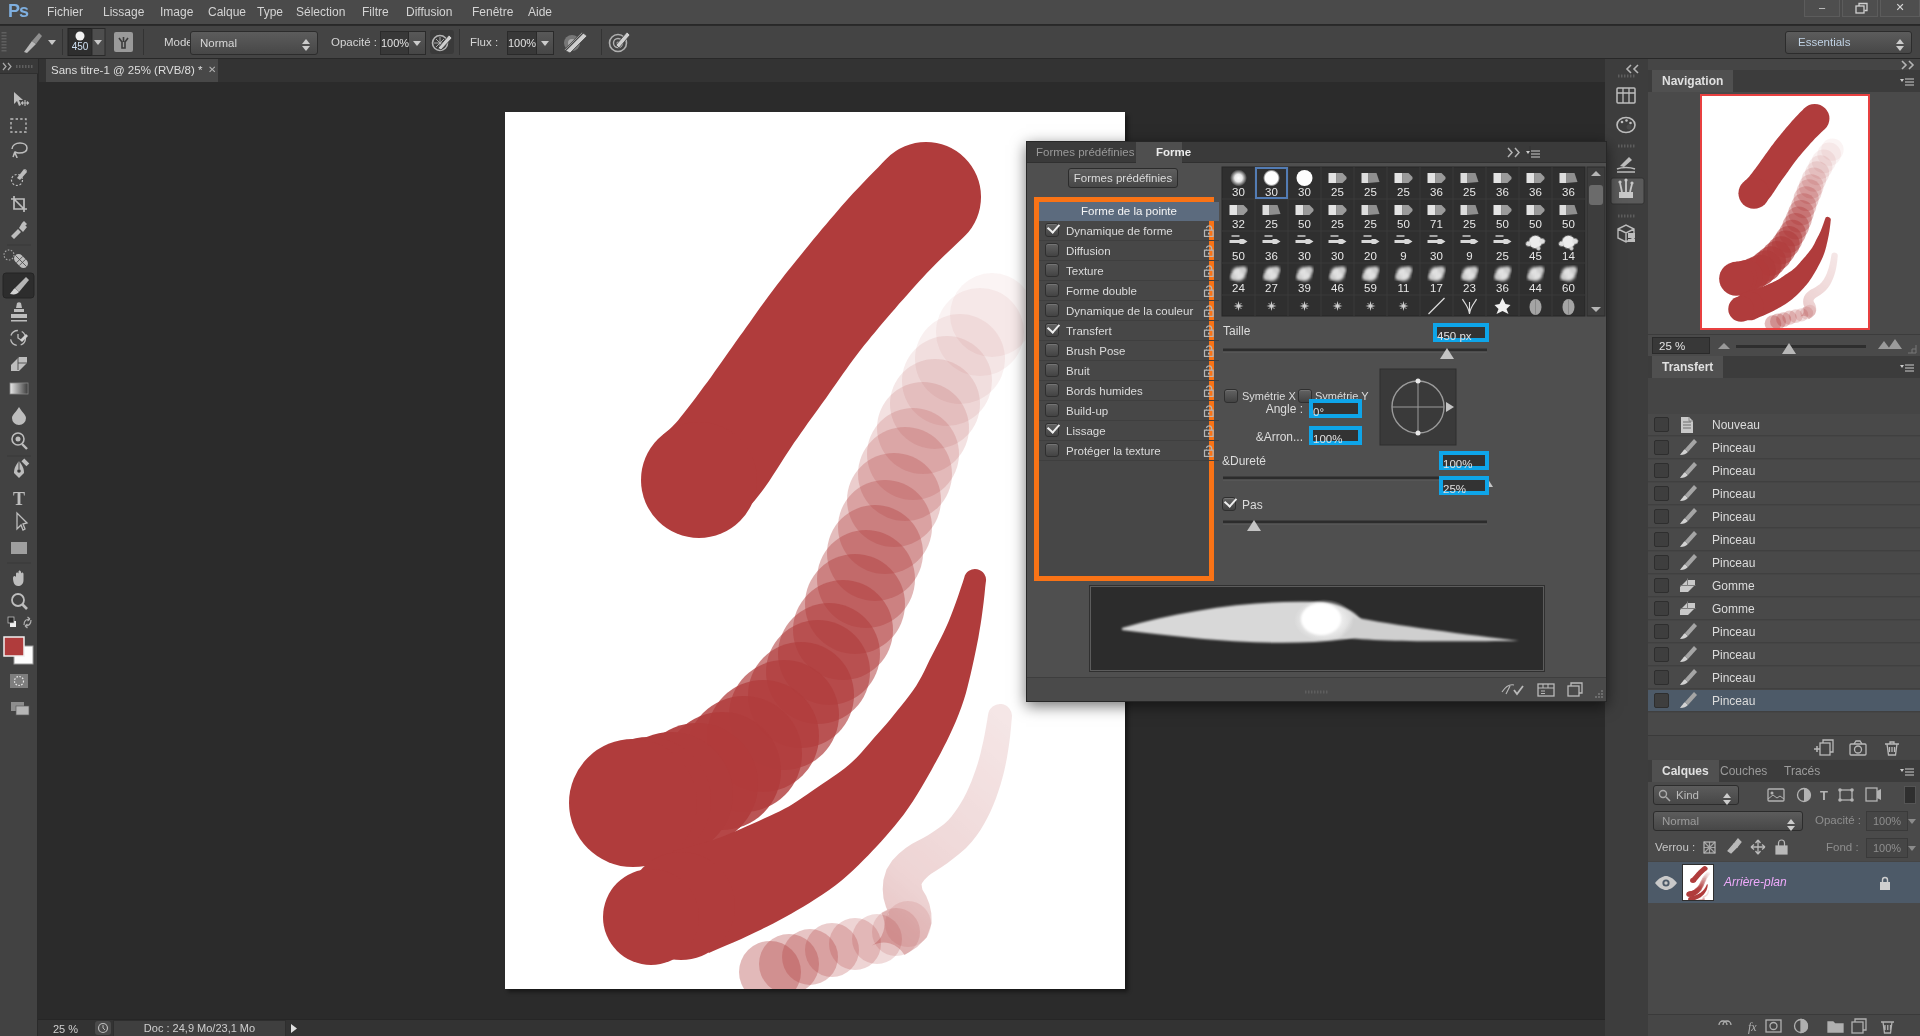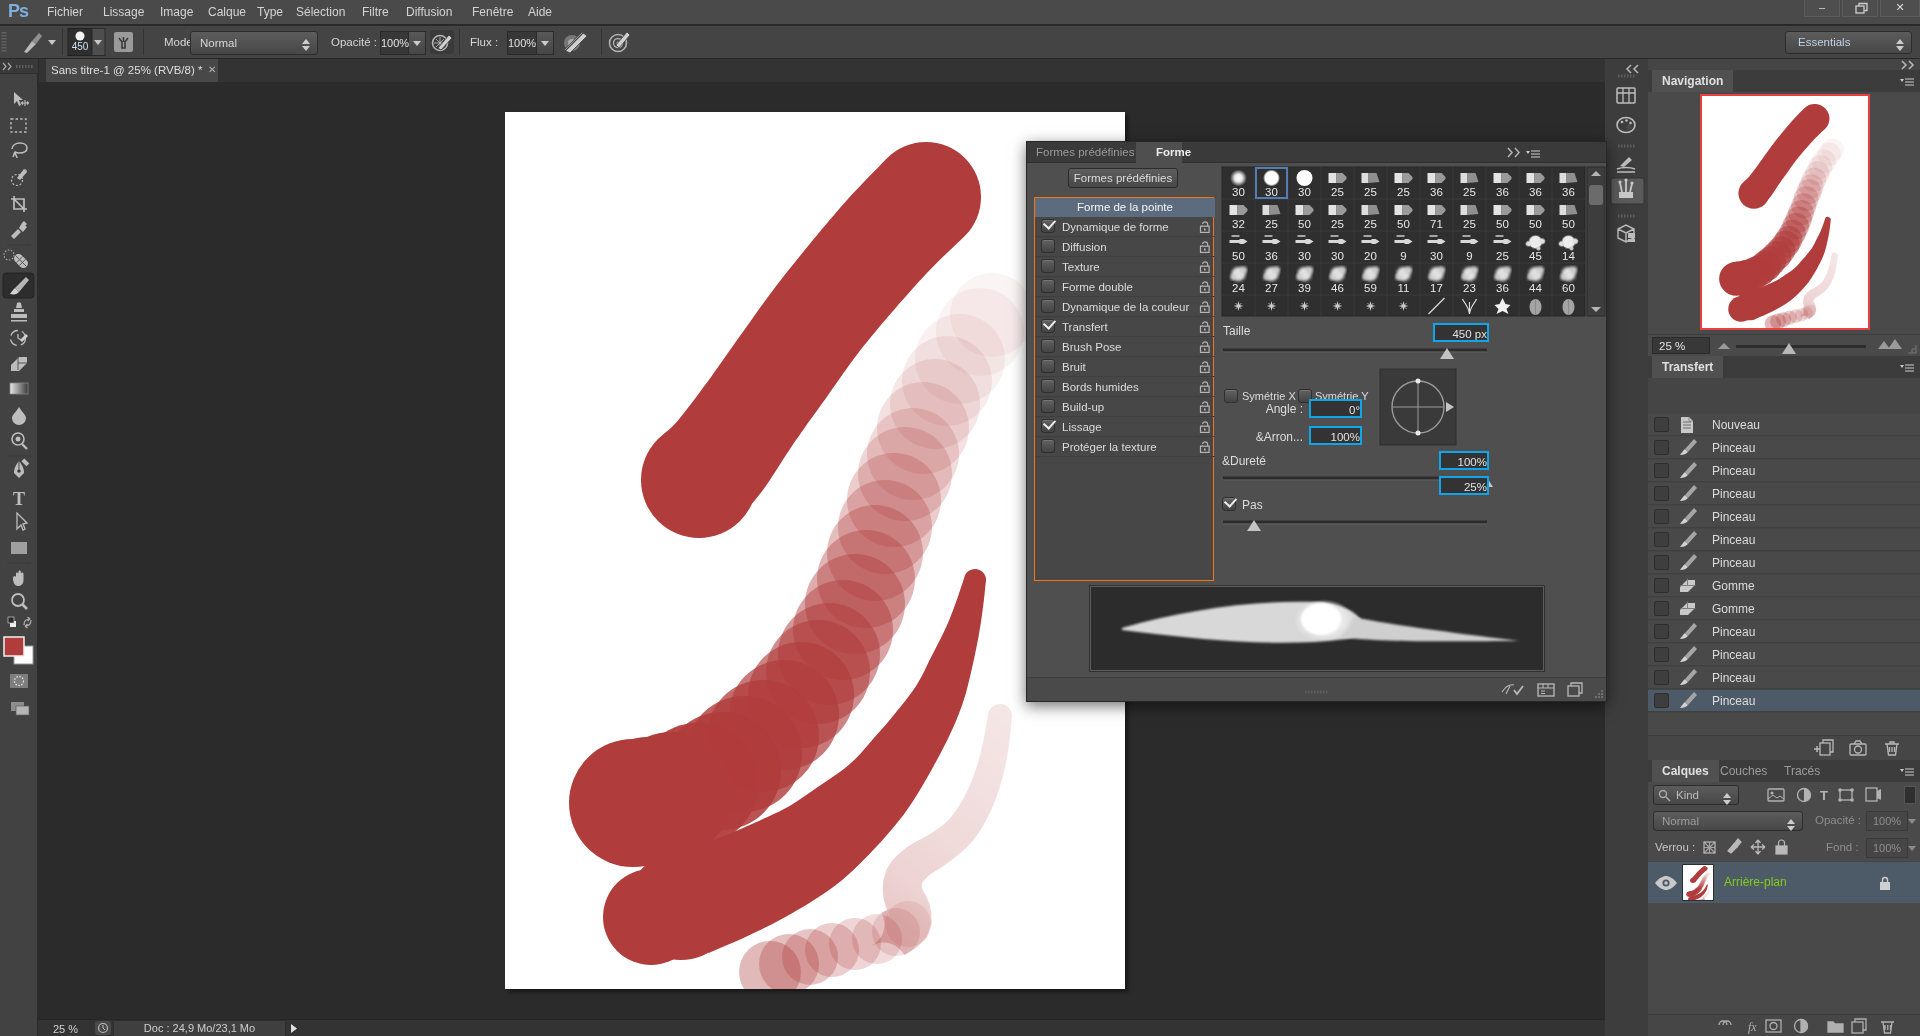--- a/index.html
+++ b/index.html
@@ -31,21 +31,21 @@
   #panels { left:1648px; top:59px; width:272px; height:977px; background:#454545; }
   .phead { position:absolute; left:0; width:272px; height:22px; background:#3c3c3c; }
   .ptab { position:absolute; top:0; height:22px; background:#505050; color:#e0e0e0; font-size:12px; font-weight:bold; line-height:22px; padding:0 10px; }
   .ptab2 { position:absolute; top:0; height:22px; color:#9b9b9b; font-size:12px; line-height:22px; padding:0 10px; }
   .pmenu { position:absolute; right:6px; top:8px; width:14px; height:8px; }
   .hrow { position:absolute; left:0; width:272px; height:22px; background:#494949; border-bottom:1px solid #404040; color:#dcdcdc; font-size:12px; line-height:22px; }
   .cbwell { position:absolute; left:6px; top:3px; width:15px; height:15px; background:#3e3e3e; border:1px solid #2e2e2e; border-radius:2px; }
 
   #brushpanel { left:1026px; top:141px; width:581px; height:561px; background:#4f4f4f; border:1px solid #272727; box-shadow:0 4px 14px rgba(0,0,0,0.55); }
   .bprow { position:absolute; font-size:12px; color:#dcdcdc; }
-  .bpinput { position:absolute; background:#333333; border:2px solid #0ea5e9; color:#e0e0e0; font-size:11.5px; text-align:right; }
+  .bpinput { position:absolute; background:#333333; border:4px solid #0ea5e9; color:#e0e0e0; font-size:11.5px; text-align:left; }
   .lockicon { position:absolute; right:5px; top:4px; width:11px; height:12px; }
   .cbx { position:absolute; width:14px; height:14px; background:linear-gradient(#626262,#434343); border:1px solid #2f2f2f; border-radius:3px; box-shadow:inset 0 1px 0 rgba(255,255,255,0.12); }
   .cbx.checked:after { content:""; position:absolute; left:2px; top:-1px; width:9px; height:6px; border-left:2px solid #efefef; border-bottom:2px solid #efefef; transform:rotate(-48deg); }
   .bplrow { position:absolute; left:0; width:180px; height:20px; border-bottom:1px solid #3f3f3f; color:#dcdcdc; font-size:11.5px; line-height:20px; }
 
 </style></head>
 <body>
 
 <div class="abs" id="menubar">
   <div id="pslogo">Ps</div>
@@ -605,21 +605,21 @@
     <svg width="24" height="16" style="position:absolute;left:6px;top:13px;">
         <path d="M1 8 C5 3 9 1 12 1 C15 1 19 3 23 8 C19 13 15 15 12 15 C9 15 5 13 1 8 Z" fill="#c9c9c9"></path>
         <circle cx="12" cy="8" r="3.6" fill="#4d5a68"></circle>
         <circle cx="12" cy="8" r="1.7" fill="#c9c9c9"></circle>
       </svg>
     <div class="abs" style="left:34px;top:2px;width:32px;height:37px;background:#fff;border:1px solid #2e2e2e;overflow:hidden;">
       <svg width="32" height="37" viewBox="0 0 620 877" preserveAspectRatio="none">
           <use href="#strokes"></use>
         </svg>
     </div>
-    <div class="abs" style="left:76px;top:13px;font-size:12px;color:#84cc16;">Arrière-plan</div>
+    <div class="abs" style="left:76px;top:13px;font-size:12px;font-style:italic;color:#f0abfc;">Arrière-plan</div>
     <svg width="14" height="16" style="position:absolute;right:28px;top:13px;">
         <rect x="2" y="7" width="10" height="8" fill="#cfcfcf"></rect>
         <path d="M4.5 7 V5 a2.5 2.5 0 0 1 5 0 V7" stroke="#cfcfcf" fill="none" stroke-width="1.4"></path>
       </svg>
   </div>
   <div class="abs" style="left:0;top:844px;width:272px;height:111px;background:#494949;"></div>
 
   <div class="abs" style="left:0;top:955px;width:272px;height:22px;background:#464646;border-top:1px solid #3a3a3a;">
     <svg width="200" height="22" style="position:absolute;right:4px;top:0;">
       <g stroke="#b0b0b0" fill="none" stroke-width="1.3">
@@ -845,21 +845,21 @@
         <line x1="28" y1="4" x2="28" y2="17" stroke="#333"></line>
       </svg>
   <svg class="pmenu" viewBox="0 0 14 8" style="right:66px;">
         <path d="M0 1 l4 0 l-2 3 z" fill="#ccc"></path>
         <path d="M5 1 h9 M5 4 h9 M5 7 h9" stroke="#ccc" stroke-width="1.2"></path>
       </svg>
 </div>
 
 <div class="abs" style="left:41px;top:26px;width:110px;height:20px;background:linear-gradient(#5e5e5e,#474747);border:1px solid #2c2c2c;border-radius:3px;color:#dcdcdc;font-size:11.5px;text-align:center;line-height:19px;">Formes prédéfinies</div>
 
-<div class="abs" style="left:7px;top:55px;width:180px;height:384px;background:#474747;border:1px solid #f97316;">
+<div class="abs" style="left:7px;top:55px;width:180px;height:384px;background:#474747;border:5px solid #f97316;">
   <div class="abs" style="left:0;top:0;width:180px;height:19px;background:#5c6b7e;color:#f5f5f5;font-size:11.5px;text-align:center;line-height:19px;">Forme de la pointe</div>
   <div id="bplist">
         <div class="bplrow" style="top:19px;">
           <span class="cbx checked" style="left:6px;top:2px;"></span>
           <span style="position:absolute;left:27px;">Dynamique de forme</span>
           <svg class="lockicon" viewBox="0 0 11 12">
             <g stroke="#b5b5b5" fill="none" stroke-width="1.2">
               <rect x="1.5" y="5.2" width="8.6" height="6.2"></rect>
               <path d="M3.4 4.9 V4.4 M3.4 3 a2.7 2.7 0 0 1 5.3 0.3 V5"></path>
             </g>

